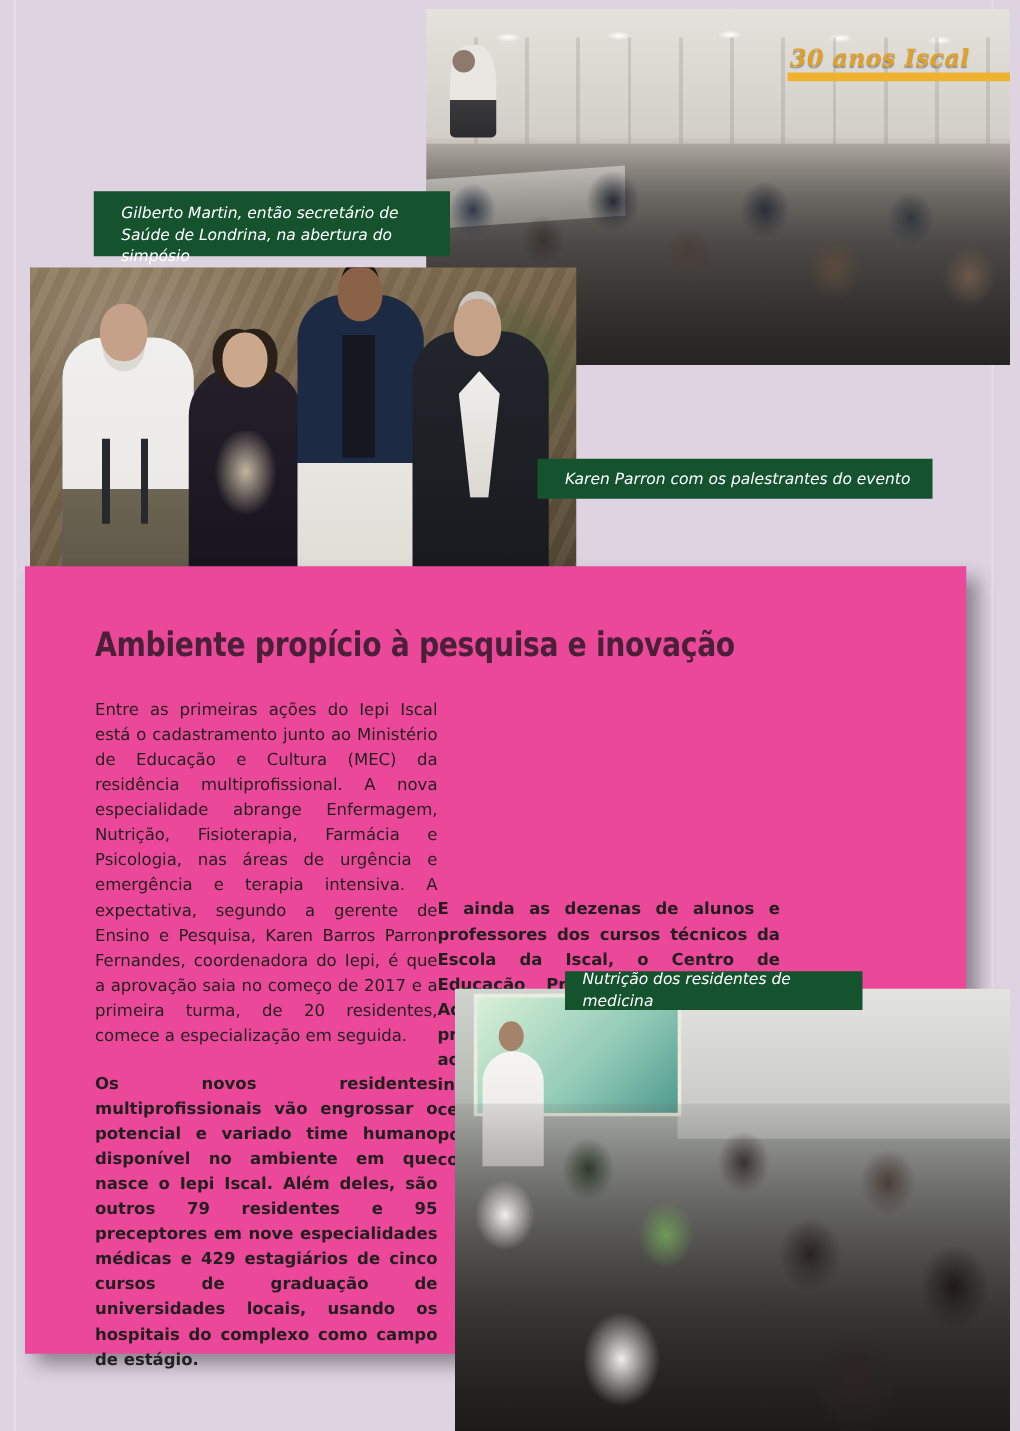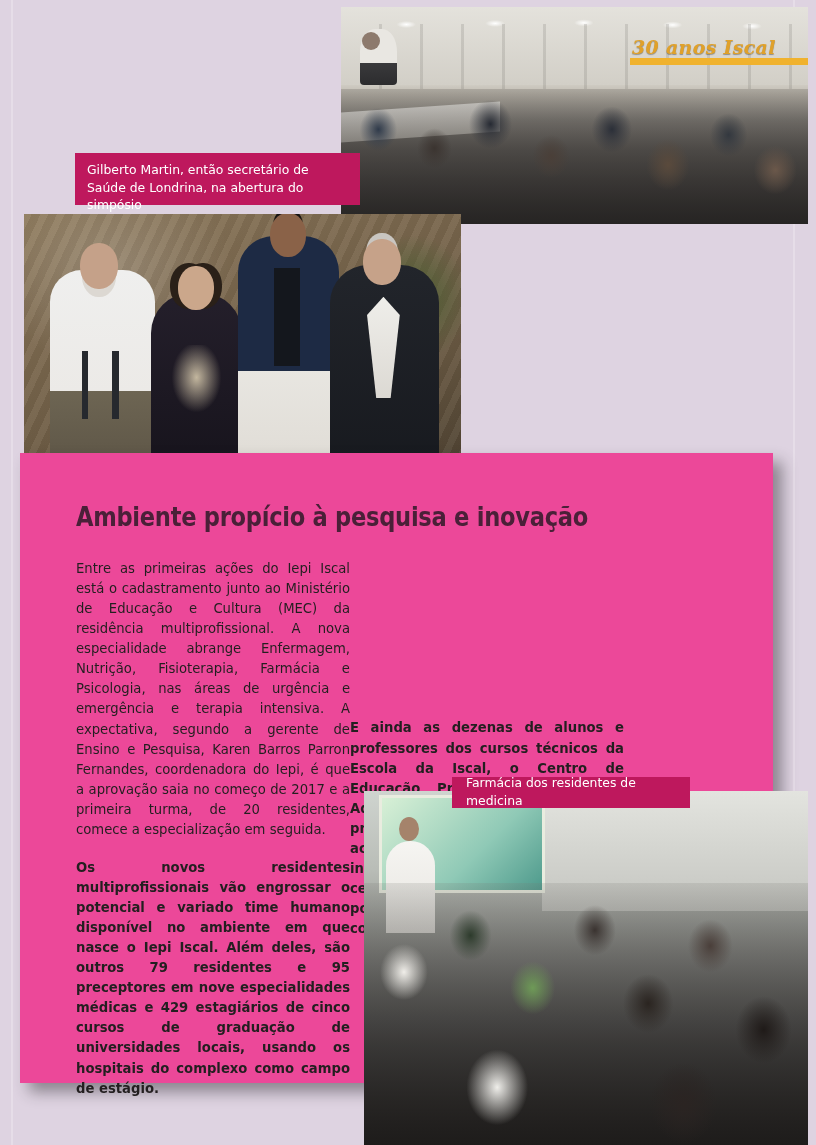--- a/index.html
+++ b/index.html
@@ -20,21 +20,21 @@
   .margin-rule-right{
     position:absolute;left:793px;top:0;width:2px;height:1145px;
     background:#e6dde8;
   }
 
   
   .photo{position:absolute;overflow:hidden;background:#5a5550;}
 
   
   #photo-auditorium{
-    left:341px;top:7px;width:467px;height:217px;
+    left:341px;top:7px;width:467px;height:285px;
     background:
       radial-gradient(ellipse 60% 40% at 20% 10%, rgba(255,255,255,.30), rgba(255,255,255,0) 70%),
       linear-gradient(#dcdad3 0%, #d6d3cb 34%, #bfbab0 40%, #8e8a84 52%, #6e6a66 66%, #4d4a48 100%);
     text-align: right;
   }
   #photo-auditorium .ceiling{
     position:absolute;left:0;top:0;width:100%;height:36%;
     background:linear-gradient(#e4e2dc,#d2cfc7);
   }
   #photo-auditorium .wallpanels{
@@ -203,26 +203,27 @@
     color:#231f20;
     text-align:justify;
     text-justify:inter-word;
     hyphens:none;
   }
   .col p:last-child{margin-bottom:0;font-weight:bold;}
 
   
   .caption{
     position:absolute;
-    background:#be185d;
+    background:#14532d;
     color:#ffffff;
     font-family:"DejaVu Sans","Liberation Sans",sans-serif;
+    font-style:italic;
     font-size:12.4px;
     line-height:1.42;
-    padding:8px 14px 9px 12px;
+    padding:8px 14px 9px 22px;
     box-sizing:border-box;
   }
   #caption-gilberto{left:75px;top:153px;width:285px;height:52px;}
   #caption-karen{left:430px;top:367px;width:316px;height:32px;
     display:flex;align-items:center;}
   #caption-recepcao{left:452px;top:777px;width:238px;height:31px;
     display:flex;align-items:center;padding-left:14px;}
 </style>
 </head>
 <body>
@@ -261,20 +262,21 @@
     <div class="p p3">
       <div class="head"></div>
       <div class="shirt"></div>
     </div>
     <div class="p p4">
       <div class="head"></div>
       <div class="shirt"></div>
     </div>
   </div>
 
+  <div class="caption" id="caption-karen">Karen Parron  com os palestrantes do evento</div>
 
   <div class="article-card">
     <div class="article-title">Ambiente propício à pesquisa e inovação</div>
     <div class="columns">
       <div class="col">
         <p>Entre as primeiras ações do Iepi Iscal está o cadastramento junto ao Ministério de Educação e Cultura (MEC) da residência multiprofissional. A nova especialidade abrange Enfermagem, Nutrição, Fisioterapia, Farmácia e Psicologia, nas áreas de urgência e emergência e terapia intensiva. A expectativa, segundo a gerente de Ensino e Pesquisa, Karen Barros Parron Fernandes, coordenadora do Iepi, é que a  aprovação saia no começo de 2017 e a primeira turma, de 20 residentes, comece a especialização em seguida.</p>
         <p>Os novos residentes multiprofissionais vão engrossar o potencial e variado time humano disponível no ambiente em que nasce o Iepi Iscal. Além deles, são outros 79 residentes e 95 preceptores em nove especialidades médicas e 429 estagiários de cinco cursos de graduação de universidades locais, usando os hospitais do complexo como campo de estágio.</p>
       </div>
       <div class="col">
         <p>E ainda as dezenas de alunos e professores dos cursos técnicos da Escola da Iscal, o Centro de Educação Profissional Mater Ter Admirabilis. “É um ambiente promissor para o desenvolvimento acadêmico e de pesquisa e inovação, dada à diversidade de cenários de prática aliados a este potencial de recursos humanos”, comemora Karen Fernandes.</p>
@@ -284,15 +286,15 @@
 
   <div class="photo" id="photo-residents">
     <div class="room"></div>
     <div class="screen"></div>
     <div class="presenter">
       <div class="head"></div>
     </div>
     <div class="seats"></div>
   </div>
 
-  <div class="caption" id="caption-recepcao">Farmácia dos residentes de medicina</div>
+  <div class="caption" id="caption-recepcao">Nutrição dos residentes de medicina</div>
 
 </div>
 
 </body></html>

